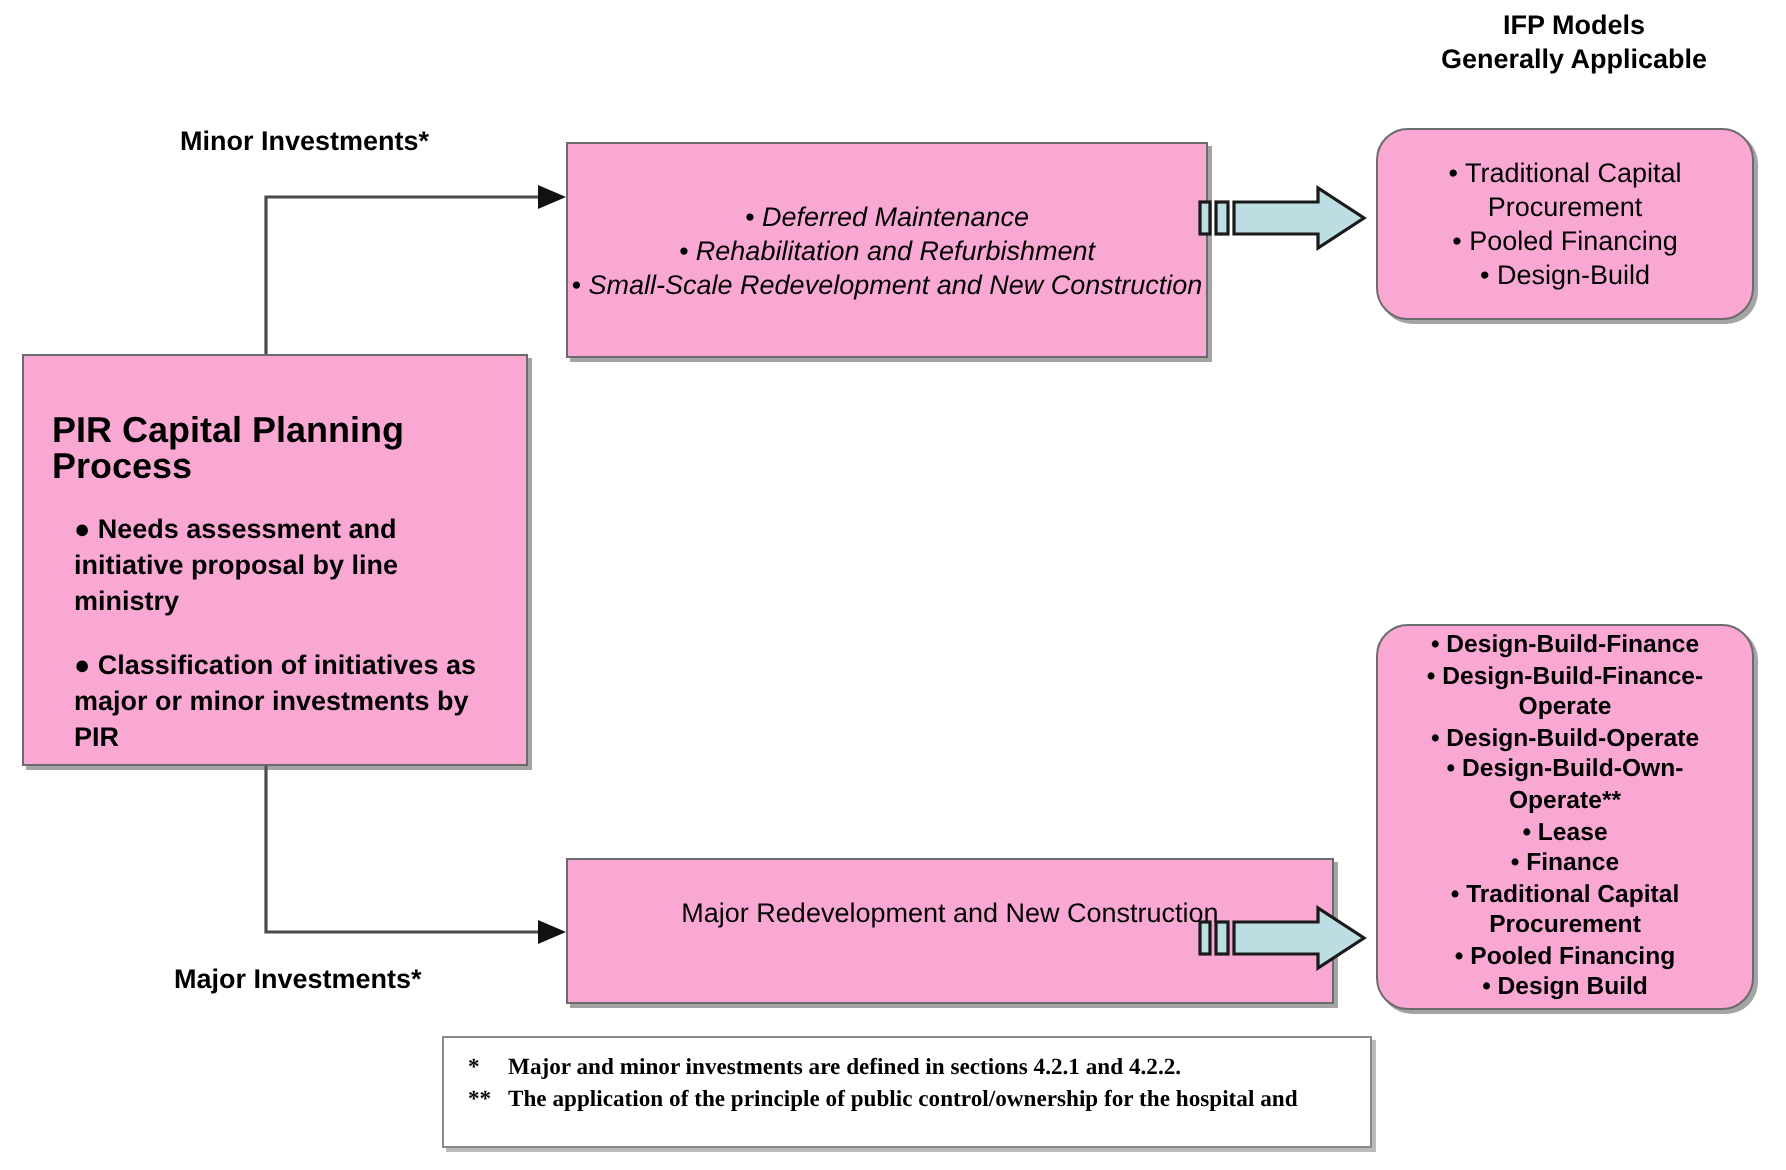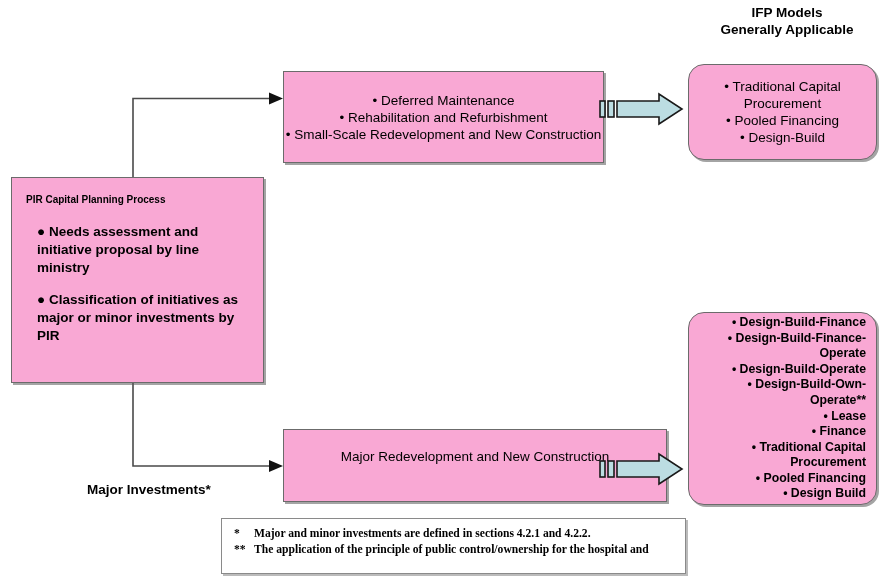--- a/index.html
+++ b/index.html
@@ -21,21 +21,21 @@
   }
   .box.rounded{border-radius:16px;}
   .box.left-panel{
     text-align:left;
     justify-content:flex-start;
     padding:12px 14px 0 14px;
     font-weight:bold;
     font-size:13.5px;
     line-height:18px;
   }
-  .panel-title{margin:1px 0 14px 0;font-weight:bold;font-size:10px;}
+  .panel-title{margin:16px 0 14px 0;font-weight:bold;font-size:18px;}
   .panel-para{margin:0 0 14px 11px;font-weight:bold;}
 
   .bullets{margin:0;padding:0;list-style:none;}
   .bullets li{margin:0;padding:0;}
 
   .box.models{
     font-weight:bold;
     font-size:12.3px;
     line-height:15.6px;
     padding:6px 10px;
@@ -87,20 +87,21 @@
 </head>
 <body>
 
 <div class="stage">
 
   <div class="heading" style="left:697px;top:4px;width:180px;">
     <div>IFP Models</div>
     <div>Generally Applicable</div>
   </div>
 
+  <div class="label" style="left:90px;top:62px;">Minor Investments*</div>
 
   <div class="label" style="left:87px;top:481px;text-align:right;">Major Investments*</div>
 
   <div class="conn" style="left:128px;top:90px;width:160px;height:92px;">
     <svg width="160" height="92" viewBox="0 0 160 92">
       <path d="M5,92 L5,8.5 L144,8.5" fill="none" stroke="#4a4a4a" stroke-width="1.6"></path>
       <path d="M141,2.5 L155,8.5 L141,14.5 Z" fill="#111111"></path>
     </svg>
   </div>
 
@@ -110,21 +111,21 @@
       <path d="M141,80 L155,86 L141,92 Z" fill="#111111"></path>
     </svg>
   </div>
 
   <div class="box left-panel" style="left:11px;top:177px;width:253px;height:206px;">
     <div class="panel-title">PIR Capital Planning Process</div>
     <div class="panel-para">● Needs assessment and initiative proposal by line ministry</div>
     <div class="panel-para">● Classification of initiatives as major or minor investments by PIR</div>
   </div>
 
-  <div class="box" style="left:283px;top:71px;width:321px;height:92px;">
+  <div class="box" style="left:283px;top:71px;width:321px;height:108px;font-style:italic;">
     <ul class="bullets">
       <li>• Deferred Maintenance</li>
       <li>• Rehabilitation and Refurbishment</li>
       <li>• Small-Scale Redevelopment and New Construction</li>
     </ul>
   </div>
 
   <div class="blockarrow" style="left:599px;top:92px;width:86px;height:34px;">
     <svg width="86" height="34" viewBox="0 0 86 34">
       <rect x="1" y="9" width="5" height="16" fill="#bcdde2" stroke="#1a1a1a" stroke-width="1.6"></rect>
@@ -134,21 +135,21 @@
   </div>
 
   <div class="box rounded" style="left:688px;top:64px;width:189px;height:96px;">
     <ul class="bullets">
       <li>• Traditional Capital Procurement</li>
       <li>• Pooled Financing</li>
       <li>• Design-Build</li>
     </ul>
   </div>
 
-  <div class="box rounded models" style="left:688px;top:312px;width:189px;height:193px;text-align:right;">
+  <div class="box rounded models" style="left:688px;top:312px;width:189px;height:193px;">
     <ul class="bullets">
       <li>• Design-Build-Finance</li>
       <li>• Design-Build-Finance-Operate</li>
       <li>• Design-Build-Operate</li>
       <li>• Design-Build-Own-Operate**</li>
       <li>• Lease</li>
       <li>• Finance</li>
       <li>• Traditional Capital Procurement</li>
       <li>• Pooled Financing</li>
       <li>• Design Build</li>

